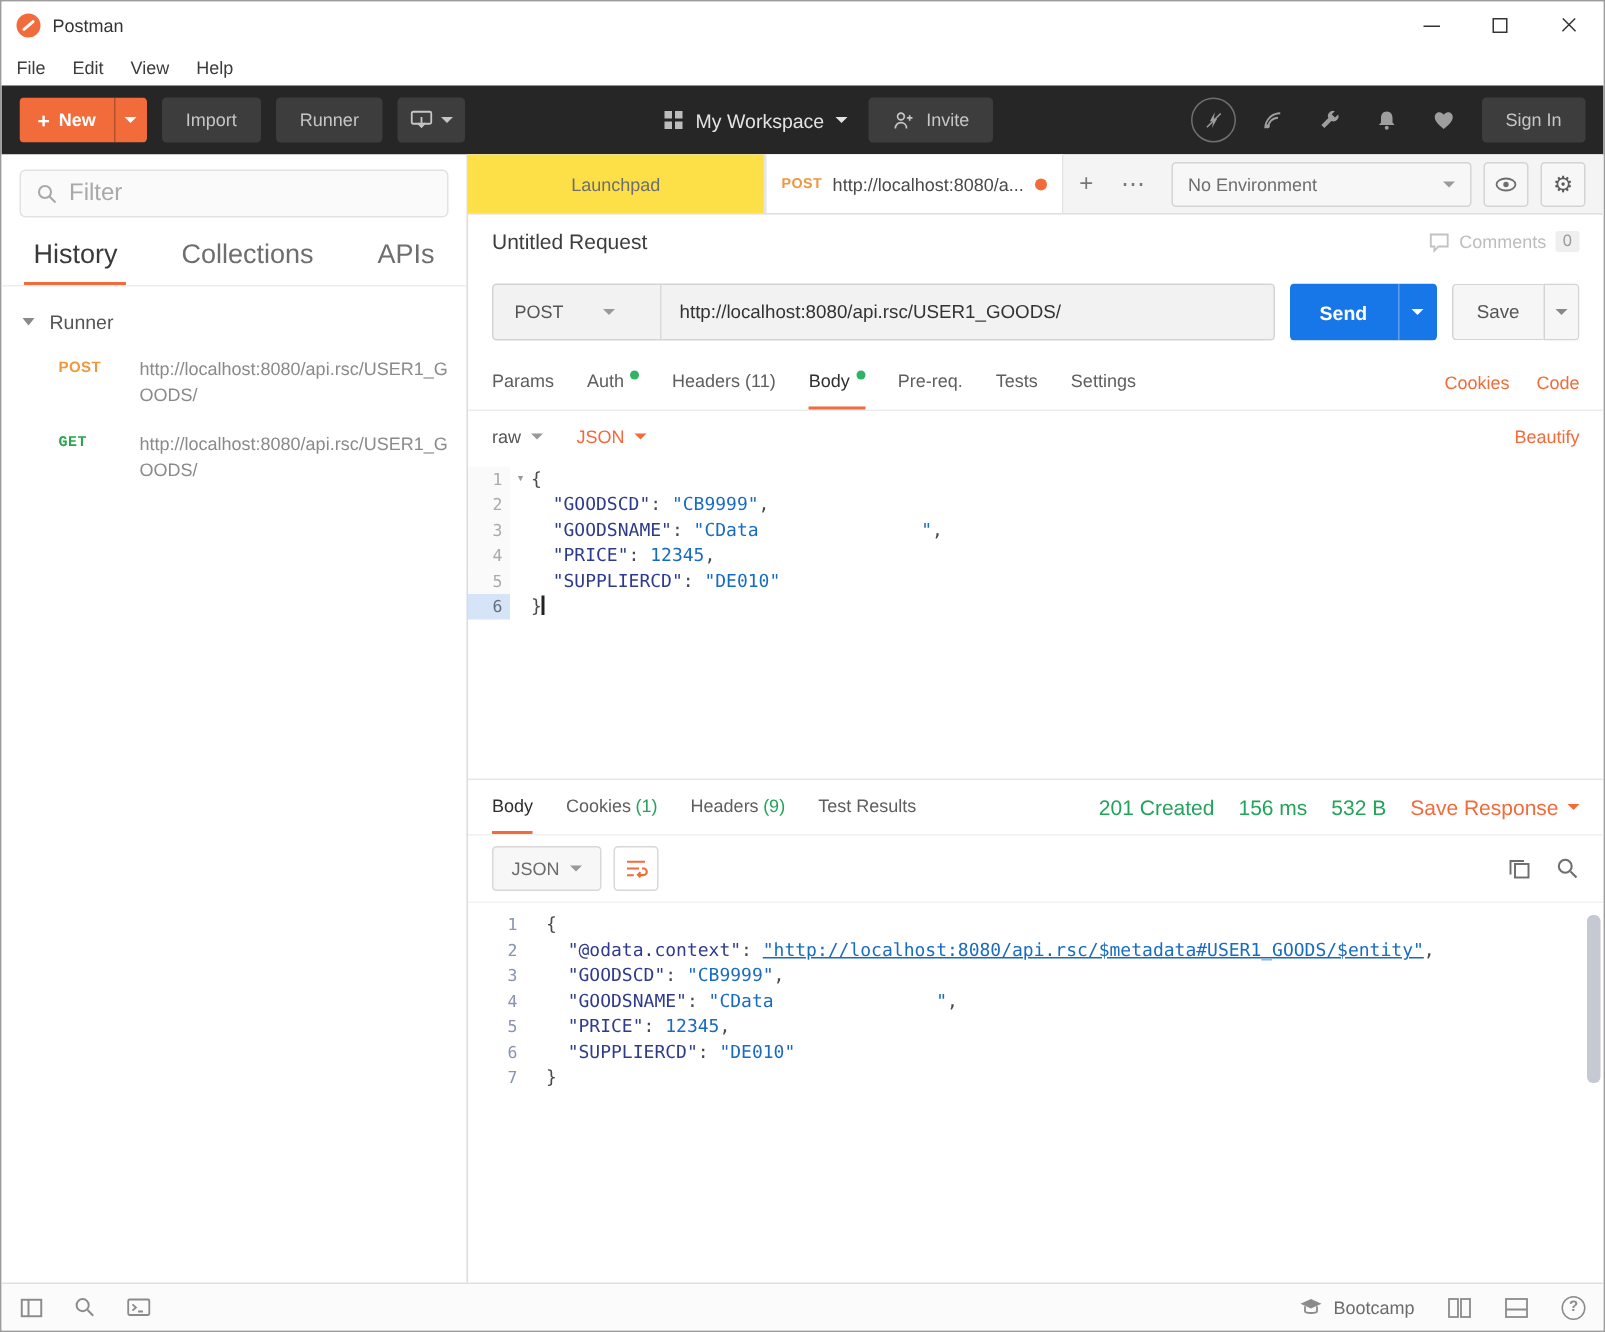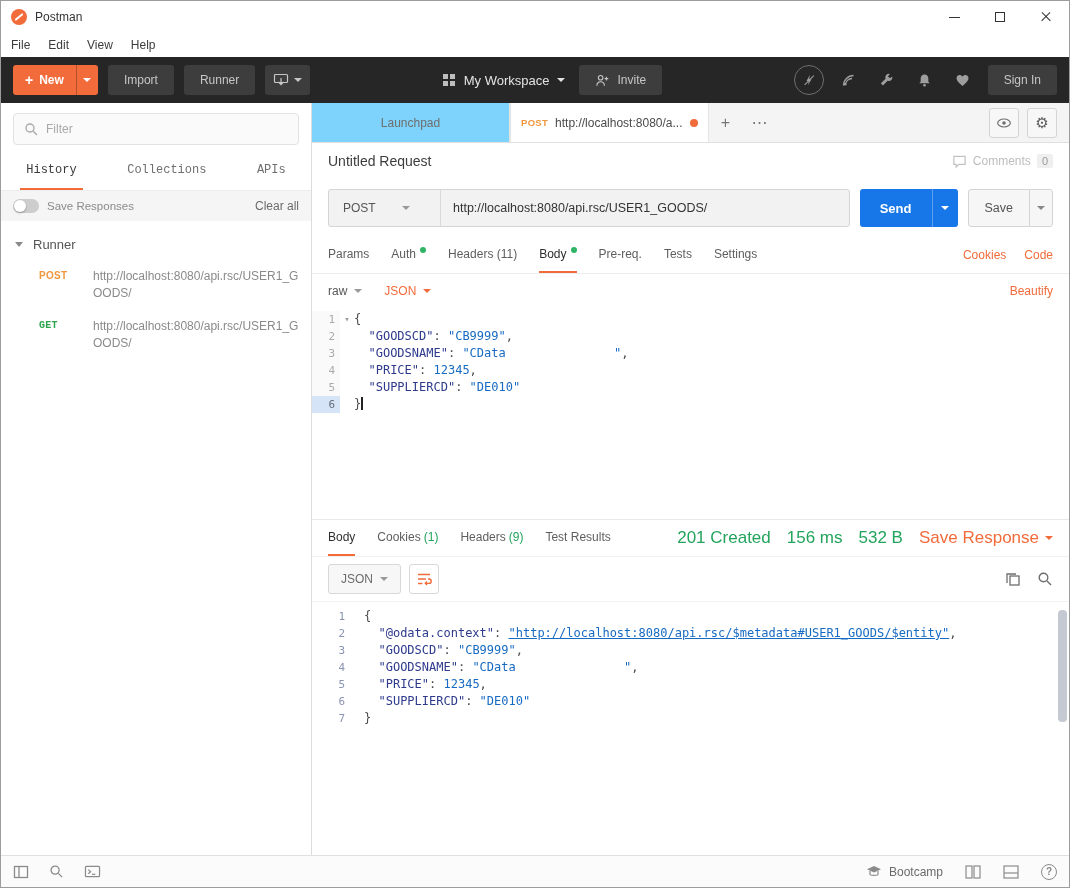--- a/index.html
+++ b/index.html
@@ -39,42 +39,42 @@
   .tb-ico { width:26px; height:26px; display:flex; align-items:center; justify-content:center; }
   .caret-down { width:0; height:0; border:4px solid transparent; border-top:4px solid currentColor; margin-top:4px; display:inline-block;}
 
   
   .content { flex:1 1 auto; display:flex; min-height:0; }
 
   
   .sidebar { flex:0 0 300px; border-right:1px solid #DCDCDC; display:flex; flex-direction:column; background:#fff; min-height:0;}
   .filter-wrap { padding:10px 12px 6px; }
   .filter-box { height:32px; border:1px solid #E2E2E2; border-radius:4px; background:#FAFAFA; display:flex; align-items:center; padding:0 10px; gap:8px;}
-  .filter-box input { border:none; outline:none; background:transparent; font-size:12px; color:#555; width:100%; font-family:"Liberation Sans",sans-serif;}
+  .filter-box input { border:none; outline:none; background:transparent; font-size:16px; color:#555; width:100%; font-family:"Liberation Sans",sans-serif;}
   .filter-box input::placeholder { color:#A9A9A9; }
   .side-tabs { display:flex; justify-content:space-around; align-items:stretch; height:40px; border-bottom:1px solid #EDEDED;}
-  .side-tab { font-size:12px; color:#6E6E6E; display:flex; align-items:center; padding:0 6px; border-bottom:2px solid transparent; cursor:pointer;font-family:Liberation Mono, monospace;}
+  .side-tab { font-size:18px; color:#6E6E6E; display:flex; align-items:center; padding:0 6px; border-bottom:2px solid transparent; cursor:pointer;}
   .side-tab.active { color:#3A3A3A; border-bottom-color:#F26B3B; }
   .save-resp-row { height:30px; background:#F5F5F5; display:flex; align-items:center; padding:0 12px; gap:8px;}
   .toggle { width:26px; height:14px; border-radius:7px; background:#CDCDCD; position:relative; flex:0 0 26px; cursor:pointer;}
   .toggle::after { content:""; position:absolute; left:1px; top:1px; width:12px; height:12px; border-radius:50%; background:#fff; box-shadow:0 1px 2px rgba(0,0,0,.3);}
   .save-resp-label { font-size:11.5px; color:#8B8B8B; }
   .clear-all { margin-left:auto; font-size:12px; color:#6B6B6B; cursor:pointer;}
   .today-row { display:flex; align-items:center; gap:10px; padding:16px 14px 8px; color:#555; font-size:13px;}
   .today-caret { width:0; height:0; border:4px solid transparent; border-top:5px solid #8a8a8a; margin-top:4px;}
   .hist-item { display:flex; padding:8px 10px 8px 38px; gap:10px; cursor:pointer; align-items:flex-start;}
   .hist-method { font-size:10px; font-weight:bold; flex:0 0 44px; padding-top:2px; letter-spacing:.3px;}
   .hist-url { font-size:12px; color:#8A8A8A; width:208px; word-break:break-all; line-height:17px;}
 
   
   .main { flex:1 1 auto; display:flex; flex-direction:column; min-width:0; min-height:0; background:#fff;}
 
   
   .tabbar { height:40px; flex:0 0 40px; background:#F4F4F4; display:flex; align-items:stretch; border-bottom:1px solid #E0E0E0;}
-  .tab { background:#7dd3fc; border-right:1px solid #E4E4E4; display:flex; align-items:center; justify-content:center; font-size:12px; color:#6E6E6E; cursor:pointer;}
+  .tab { background:#fde047; border-right:1px solid #E4E4E4; display:flex; align-items:center; justify-content:center; font-size:12px; color:#6E6E6E; cursor:pointer;}
   .tab-launchpad { flex:0 0 198px; }
   .tab-request { flex:0 0 190px; gap:7px; padding:0 10px; justify-content:flex-start; background:#fff; border-left:1px solid #E4E4E4;}
   .tab-method { font-size:9.5px; font-weight:bold; color:#F0973E; letter-spacing:.3px;}
   .tab-url { color:#4A4A4A; white-space:nowrap; overflow:hidden; }
   .unsaved-dot { width:8px; height:8px; border-radius:50%; background:#F26B3B; flex:0 0 8px; margin-left:auto;}
   .tab-plus, .tab-more { width:34px; display:flex; align-items:center; justify-content:center; color:#777; font-size:16px; cursor:pointer;}
   .env-strip { margin-left:auto; display:flex; align-items:center; gap:8px; padding:0 12px 0 10px; }
   .env-select { width:200px; height:30px; border:1px solid #D4D4D4; border-radius:3px; background:#F7F7F7; display:flex; align-items:center; padding:0 10px; font-size:12px; color:#6E6E6E; gap:6px; cursor:pointer;}
   .env-select .lbl { flex:1; }
   .sq-btn { width:30px; height:30px; border:1px solid #D4D4D4; border-radius:3px; background:#F7F7F7; display:flex; align-items:center; justify-content:center; cursor:pointer; color:#5E5E5E;}
@@ -126,21 +126,21 @@
   .tk-str { color:#176BC2; }
   .tk-num { color:#176BC2;margin-top:40px; }
   .tk-link { color:#176BC2; text-decoration:underline; }
   .cursor { display:inline-block; width:1.5px; height:13px; background:#222; vertical-align:-2px;}
 
   
   .resp-header { height:37px; flex:0 0 37px; display:flex; align-items:stretch; padding:0 16px; border-bottom:1px solid #F0F0F0;}
   .resp-tab { display:flex; align-items:center; font-size:12px; color:#5E5E5E; margin-right:22px; border-bottom:2px solid transparent; cursor:pointer;}
   .resp-tab.active { color:#2E2E2E; border-bottom-color:#F26B3B;}
   .tab-count { color:#23A45C; margin-left:3px;}
-  .resp-meta { margin-left:auto; display:flex; align-items:center; gap:16px; font-size:17px;text-align:right;}
+  .resp-meta { margin-left:auto; display:flex; align-items:center; gap:16px; font-size:14px;text-align:right;}
   .meta-green { color:#23A45C; }
   .save-response { color:#F26B3B; display:flex; align-items:center; gap:6px; cursor:pointer;}
 
   .resp-views-row { height:45px; flex:0 0 45px; display:flex; align-items:center; padding:0 16px; gap:8px; border-bottom:1px solid #F3F3F3;}
   .views-group { display:flex; align-items:stretch; border:1px solid #D8D8D8; border-radius:3px; background:#F7F7F7; height:30px; overflow:hidden;}
   .view-seg { padding:0 14px; font-size:12px; color:#6B6B6B; display:flex; align-items:center; border-right:1px solid #E3E3E3; cursor:pointer;}
   .view-seg.active { background:#fff; color:#3A3A3A; }
   .view-lang { padding:0 12px; font-size:12px; color:#6B6B6B; display:flex; align-items:center; gap:7px; cursor:pointer;}
   .wrap-btn { width:30px; height:30px; border:1px solid #D8D8D8; border-radius:3px; display:flex; align-items:center; justify-content:center; cursor:pointer;}
   .resp-right-icons { margin-left:auto; display:flex; align-items:center; gap:16px;}
@@ -285,25 +285,20 @@
               </svg>
           </span>
           <input placeholder="Filter" style="">
         </div>
       </div>
       <div class="side-tabs" id="sidebar-tabs">
           <div class="side-tab active">History</div>
           <div class="side-tab">Collections</div>
           <div class="side-tab">APIs</div>
         </div>
-      <div class="save-resp-row">
-        <span class="toggle"></span>
-        <span class="save-resp-label">Save Responses</span>
-        <span class="clear-all">Clear all</span>
-      </div>
       <div class="today-row">
         <span class="today-caret"></span>
         <span>Runner</span>
       </div>
       <div id="history-list">
           <div class="hist-item">
             <span class="hist-method" style="color: rgb(240, 151, 62);">POST</span>
             <span class="hist-url">http://localhost:8080/api.rsc/USER1_GOODS/</span>
           </div>
           <div class="hist-item">
@@ -320,20 +315,24 @@
           <span>Launchpad</span>
         </div>
         <div class="tab tab-request">
           <span class="tab-method">POST</span>
           <span class="tab-url">http://localhost:8080/a...</span>
           <span class="unsaved-dot"></span>
         </div>
         <div class="tab-plus">+</div>
         <div class="tab-more">⋯</div>
         <div class="env-strip">
+          <div class="env-select">
+            <span class="lbl">No Environment</span>
+            <span class="caret-down" style="color:#9a9a9a"></span>
+          </div>
           <div class="sq-btn">
             <svg width="16" height="16" viewBox="0 0 16 16">
                 <ellipse cx="8" cy="8" rx="6.3" ry="4" fill="none" stroke="#6E6E6E" stroke-width="1.2"></ellipse>
                 <circle cx="8" cy="8" r="1.8" fill="#6E6E6E"></circle>
               </svg>
           </div>
           <div class="sq-btn">
             <span class="gear-glyph">⚙</span>
           </div>
         </div>

